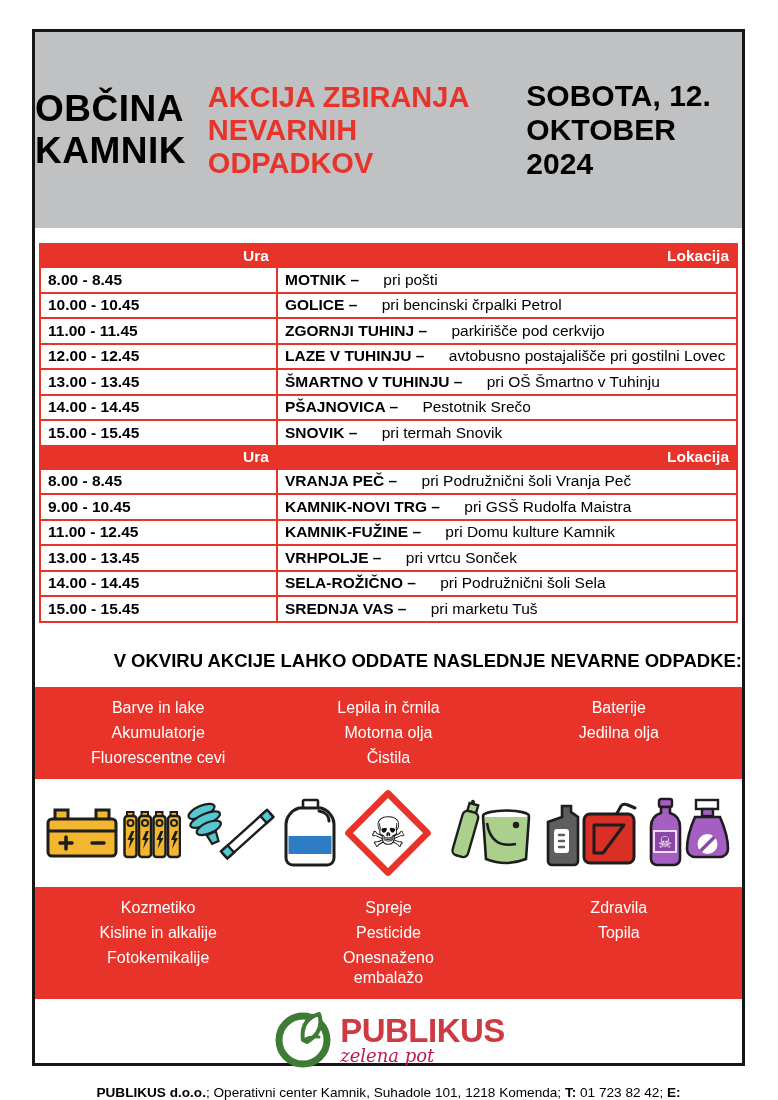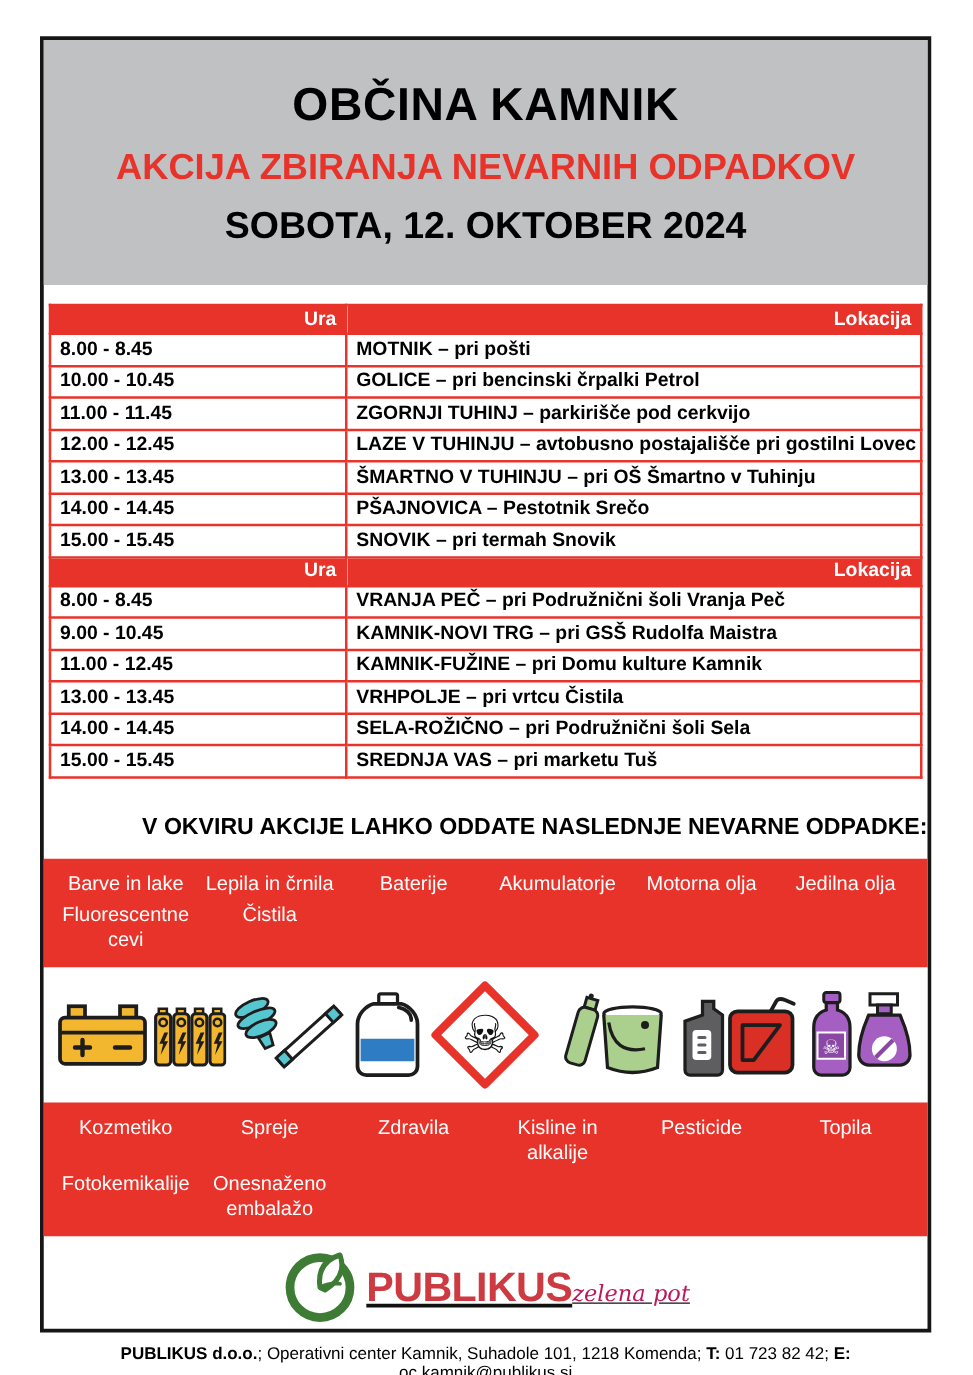--- a/index.html
+++ b/index.html
@@ -6,48 +6,48 @@
     --red:#E8332B;
     --gray:#C0C1C3;
     --ink:#1d1d1d;
   }
   html,body{margin:0;padding:0;background:#fff;}
   body{font-family:"Liberation Sans",sans-serif;color:#111;}
   .page{position:relative;width:778px;height:1100px;background:#fff;overflow:hidden;}
   .frame{position:absolute;left:32px;top:29px;width:713px;height:1037px;border:3px solid #161616;box-sizing:border-box;background:#fff;}
 
   
-  .masthead{height:196px;background:var(--gray);display:flex;flex-direction:column;align-items:center;justify-content:center;gap:13px;}
+  .masthead{height:196px;background:var(--gray);display:flex;flex-direction:row;align-items:center;justify-content:center;gap:13px;}
   .title{font-size:37px;font-weight:bold;letter-spacing:.5px;color:#000;}
   .subtitle{font-size:29px;font-weight:bold;color:var(--red);}
   .date{font-size:30px;font-weight:bold;color:#000;}
 
   
   table{border-collapse:collapse;table-layout:fixed;width:699px;margin:15px auto 0 auto;}
   col.c-time{width:34%;}
   th,td{border:2.5px solid var(--red);padding:1px 7px;font-size:15.5px;overflow:hidden;white-space:nowrap;}
   th{background:var(--red);color:#fff;text-align:right;font-weight:bold;height:19px;}
   td{height:21.5px;font-weight:bold;color:#000;}
-  .det{font-weight:bold;}
+  .det{font-weight:normal;margin-left:20px;}
 
   
   .waste-heading{margin-top:27px;text-align:right;font-size:18.5px;font-weight:bold;color:#000;}
 
   
-  .band{background:var(--red);color:#fff;display:grid;grid-template-columns:repeat(6,1fr);row-gap:5px;align-items:start;padding:11px 8px;margin-top:15px;}
+  .band{background:var(--red);color:#fff;display:grid;grid-template-columns:repeat(3,1fr);row-gap:5px;align-items:start;padding:11px 8px;margin-top:15px;}
   .band-item{text-align:center;font-size:16px;line-height:1.25;justify-self:center;max-width:150px;}
   .band2{margin-top:0;min-height:54px;}
 
   
   .icons{height:108px;display:flex;align-items:center;justify-content:space-between;padding:0 10px;background:#fff;}
   .icons svg{display:block;}
 
   
   .logo{margin-top:10px;display:flex;align-items:center;justify-content:center;gap:6px;}
-  .logo-text{display:flex;flex-direction:row;align-items:flex-end;text-decoration:underline;}
+  .logo-text{display:flex;flex-direction:column;align-items:flex-start;}
   .wordmark{font-size:33px;font-weight:bold;color:#CD3A41;letter-spacing:-.5px;line-height:1;}
   .tagline{font-family:"DejaVu Serif",serif;font-style:italic;font-size:18px;color:#be185d;margin-top:-2px;}
 
   
   .footer{margin-top:14px;text-align:center;font-size:13.6px;color:#000;}
   .footer .b{font-weight:bold;}
 </style>
 </head>
 <body>
 
@@ -109,21 +109,21 @@
         <tr>
             <td>9.00 - 10.45</td>
             <td><span>KAMNIK-NOVI TRG –</span> <span class="det">pri GSŠ Rudolfa Maistra</span></td>
           </tr>
         <tr>
             <td>11.00 - 12.45</td>
             <td><span>KAMNIK-FUŽINE –</span> <span class="det">pri Domu kulture Kamnik</span></td>
           </tr>
         <tr>
             <td>13.00 - 13.45</td>
-            <td><span>VRHPOLJE –</span> <span class="det">pri vrtcu Čistila</span></td>
+            <td><span>VRHPOLJE –</span> <span class="det">pri vrtcu Sonček</span></td>
           </tr>
         <tr>
             <td>14.00 - 14.45</td>
             <td><span>SELA-ROŽIČNO –</span> <span class="det">pri Podružnični šoli Sela</span></td>
           </tr>
         <tr>
             <td>15.00 - 15.45</td>
             <td><span>SREDNJA VAS –</span> <span class="det">pri marketu Tuš</span></td>
           </tr>
       </tbody>

